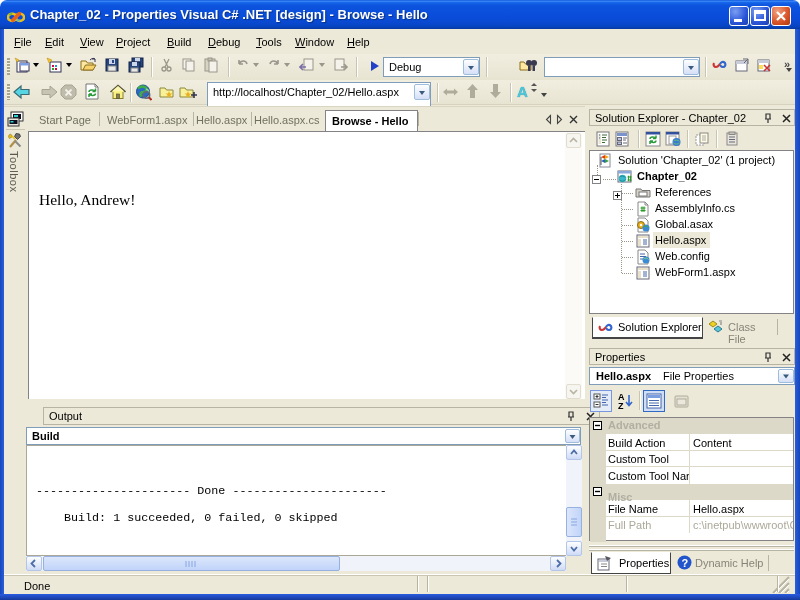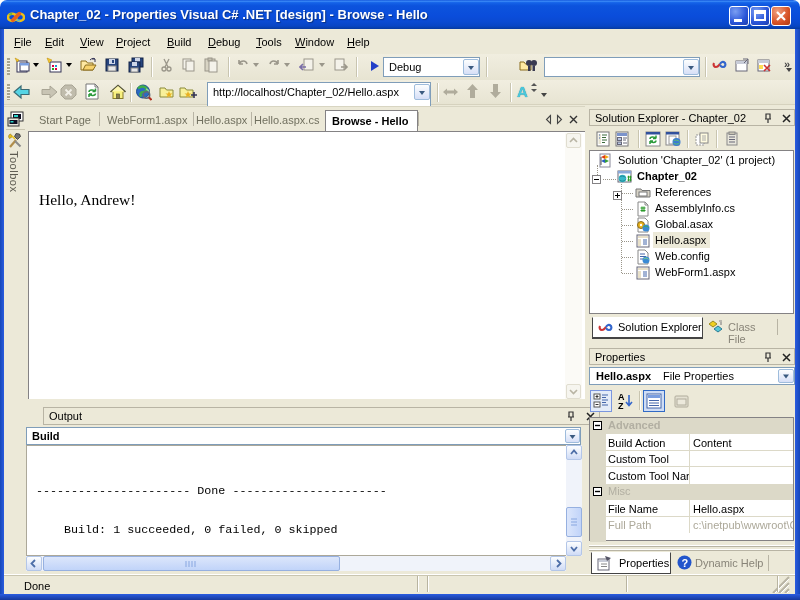--- a/index.html
+++ b/index.html
@@ -417,21 +417,21 @@
   <div class="abs" style="left:1px;top:20px;width:555px;height:18px;background:#fff;border:1px solid #7f9db9;">
     <div class="abs" style="left:5px;top:2px;font-weight:bold;">Build</div>
     <div class="abs" style="left:538px;top:1px;width:15px;height:14px;background:linear-gradient(#fdfefe,#d6dff7);border:1px solid #9ebcdc;border-radius:2px;">
         <svg width="13" height="12">
           <path d="M3.5 5 L9.5 5 L6.5 9 Z" fill="#3a5a80"></path>
         </svg>
       </div>
   </div>
   <div class="abs" style="left:1px;top:38px;width:540px;height:111px;background:#fff;border:1px solid #aca899;border-right:none;"></div>
   <div class="abs" style="left:11px;top:77px;font-family:'Liberation Mono',monospace;font-size:11.7px;white-space:pre;">---------------------- Done ----------------------</div>
-  <div class="abs" style="left:11px;top:104px;font-family:'Liberation Mono',monospace;font-size:11.7px;white-space:pre;margin-top:12px;">    Build: 1 succeeded, 0 failed, 0 skipped</div>
+  <div class="abs" style="left:11px;top:104px;font-family:'Liberation Mono',monospace;font-size:11.7px;white-space:pre;">    Build: 1 succeeded, 0 failed, 0 skipped</div>
 
   <div class="abs" style="left:541px;top:38px;width:16px;height:111px;background:#f0f3fa;">
     <div class="abs" style="left:0;top:0;width:16px;height:15px;background:linear-gradient(#fdfefe,#cfdbf6);border:1px solid #b3c6e8;border-radius:2px;">
         <svg width="14" height="13">
           <path d="M4 8 L7 4.5 L10 8" fill="none" stroke="#4d6ea8" stroke-width="1.8"></path>
         </svg>
       </div>
     <div class="abs" style="left:0;top:62px;width:16px;height:30px;background:linear-gradient(to right,#dce6fb,#c1d4f9);border:1px solid #96b0e0;border-radius:2px;">
         <svg width="14" height="28">
           <path d="M4 11 L10 11 M4 14 L10 14 M4 17 L10 17" stroke="#87a6e0" stroke-width="1"></path>
@@ -715,21 +715,21 @@
     <div class="abs" style="left:18px;top:19px;">Build Action</div>
       <div class="abs" style="left:103px;top:19px;">Content</div>
     <div class="abs" style="left:18px;top:35px;">Custom Tool</div>
     <div class="abs" style="left:18px;top:52px;width:81px;overflow:hidden;white-space:nowrap;">Custom Tool Name</div>
     <div class="abs" style="left:0;top:66px;width:203px;height:16px;background:#dcd9c8;">
       <div class="abs" style="left:3px;top:3px;width:9px;height:9px;background:#fff;border:1px solid #000;">
           <svg width="7" height="7">
             <path d="M1 3.5 L6 3.5" stroke="#000" stroke-width="1.4"></path>
           </svg>
         </div>
-      <div class="abs" style="left:18px;top:1px;font-weight:normal;color:#b2afa2;">Misc</div>
+      <div class="abs" style="left:18px;top:7px;font-weight:bold;color:#b2afa2;">Misc</div>
     </div>
     <div class="abs" style="left:0;top:82px;width:16px;height:40px;background:#dcd9c8;"></div>
     <div class="abs" style="left:18px;top:85px;">File Name</div>
       <div class="abs" style="left:103px;top:85px;">Hello.aspx</div>
     <div class="abs" style="left:18px;top:101px;color:#aca899;">Full Path</div>
       <div class="abs" style="left:103px;top:101px;color:#aca899;white-space:nowrap;overflow:hidden;width:100px;">c:\inetpub\wwwroot\C</div>
     <div class="abs" style="left:16px;top:32px;width:187px;height:1px;background:#dcd9c8;"></div>
     <div class="abs" style="left:16px;top:48px;width:187px;height:1px;background:#dcd9c8;"></div>
     <div class="abs" style="left:16px;top:98px;width:187px;height:1px;background:#dcd9c8;"></div>
     <div class="abs" style="left:99px;top:16px;width:1px;height:50px;background:#dcd9c8;"></div>

